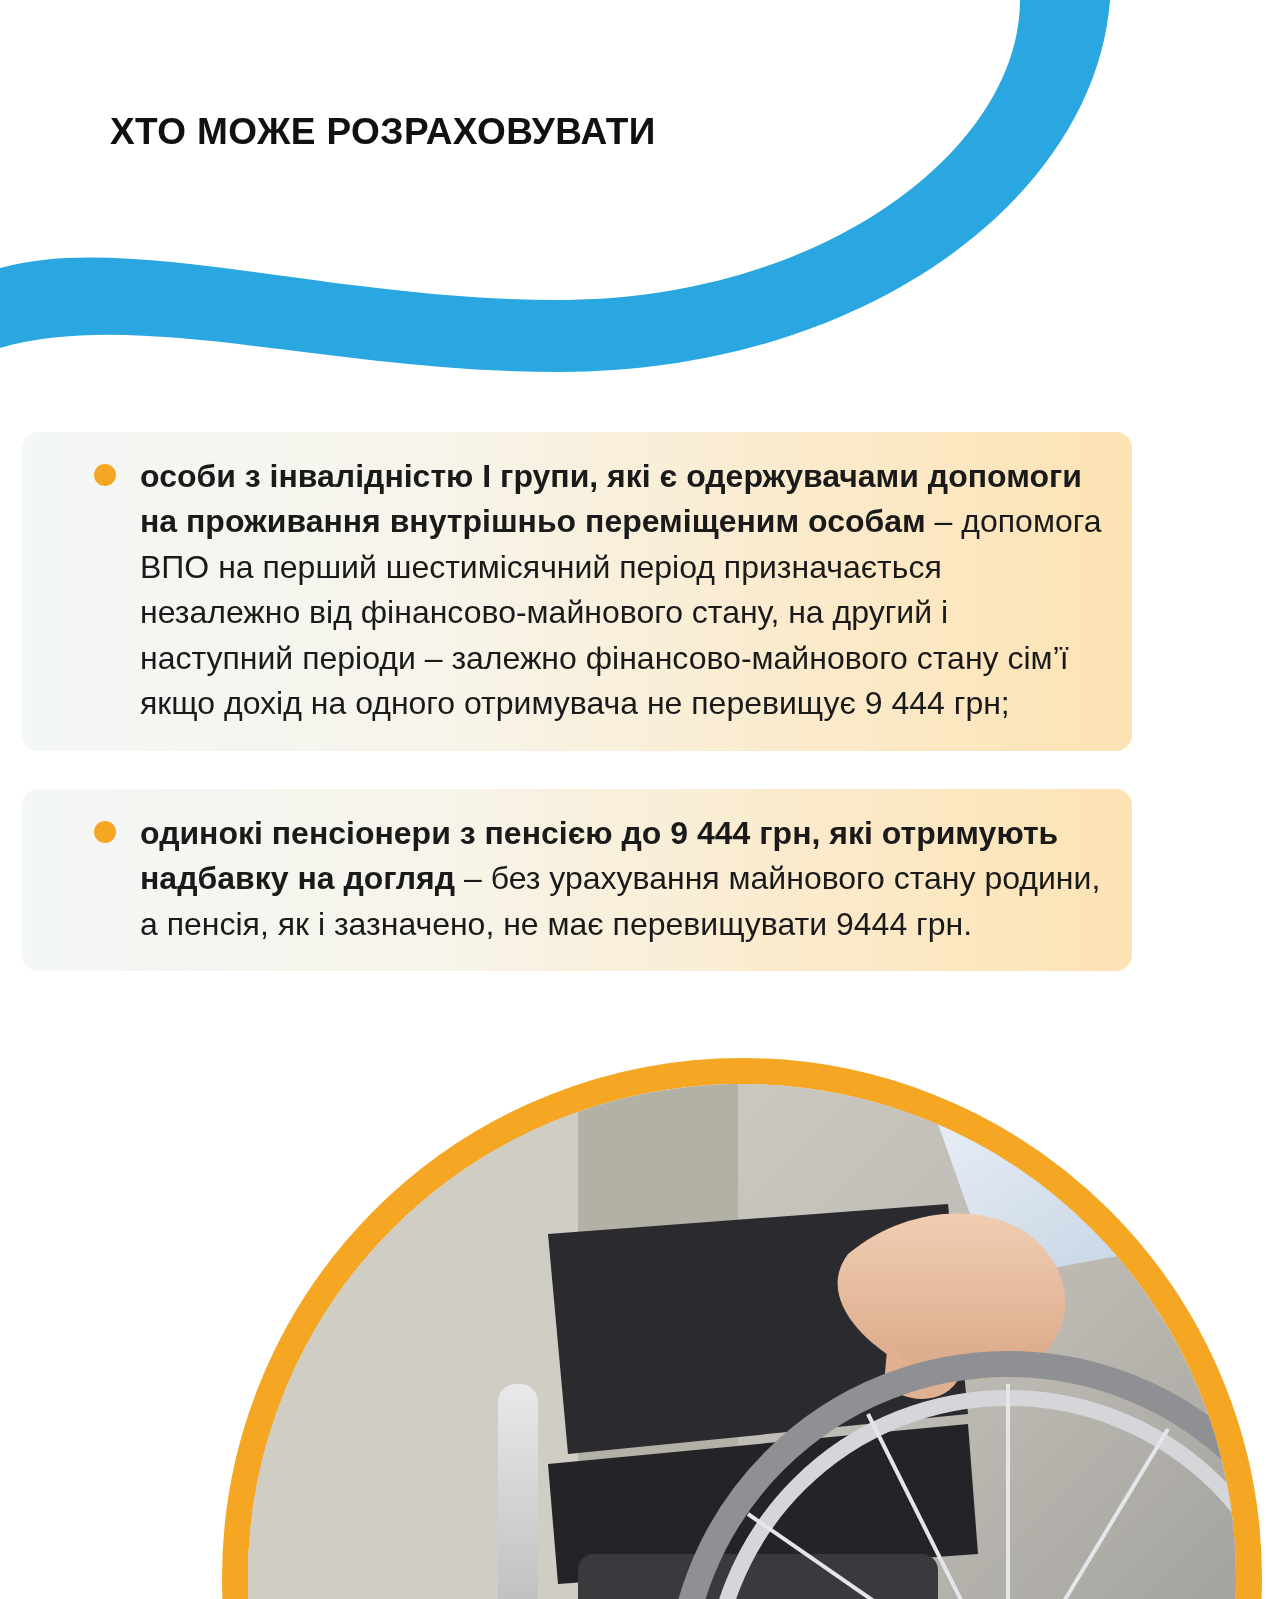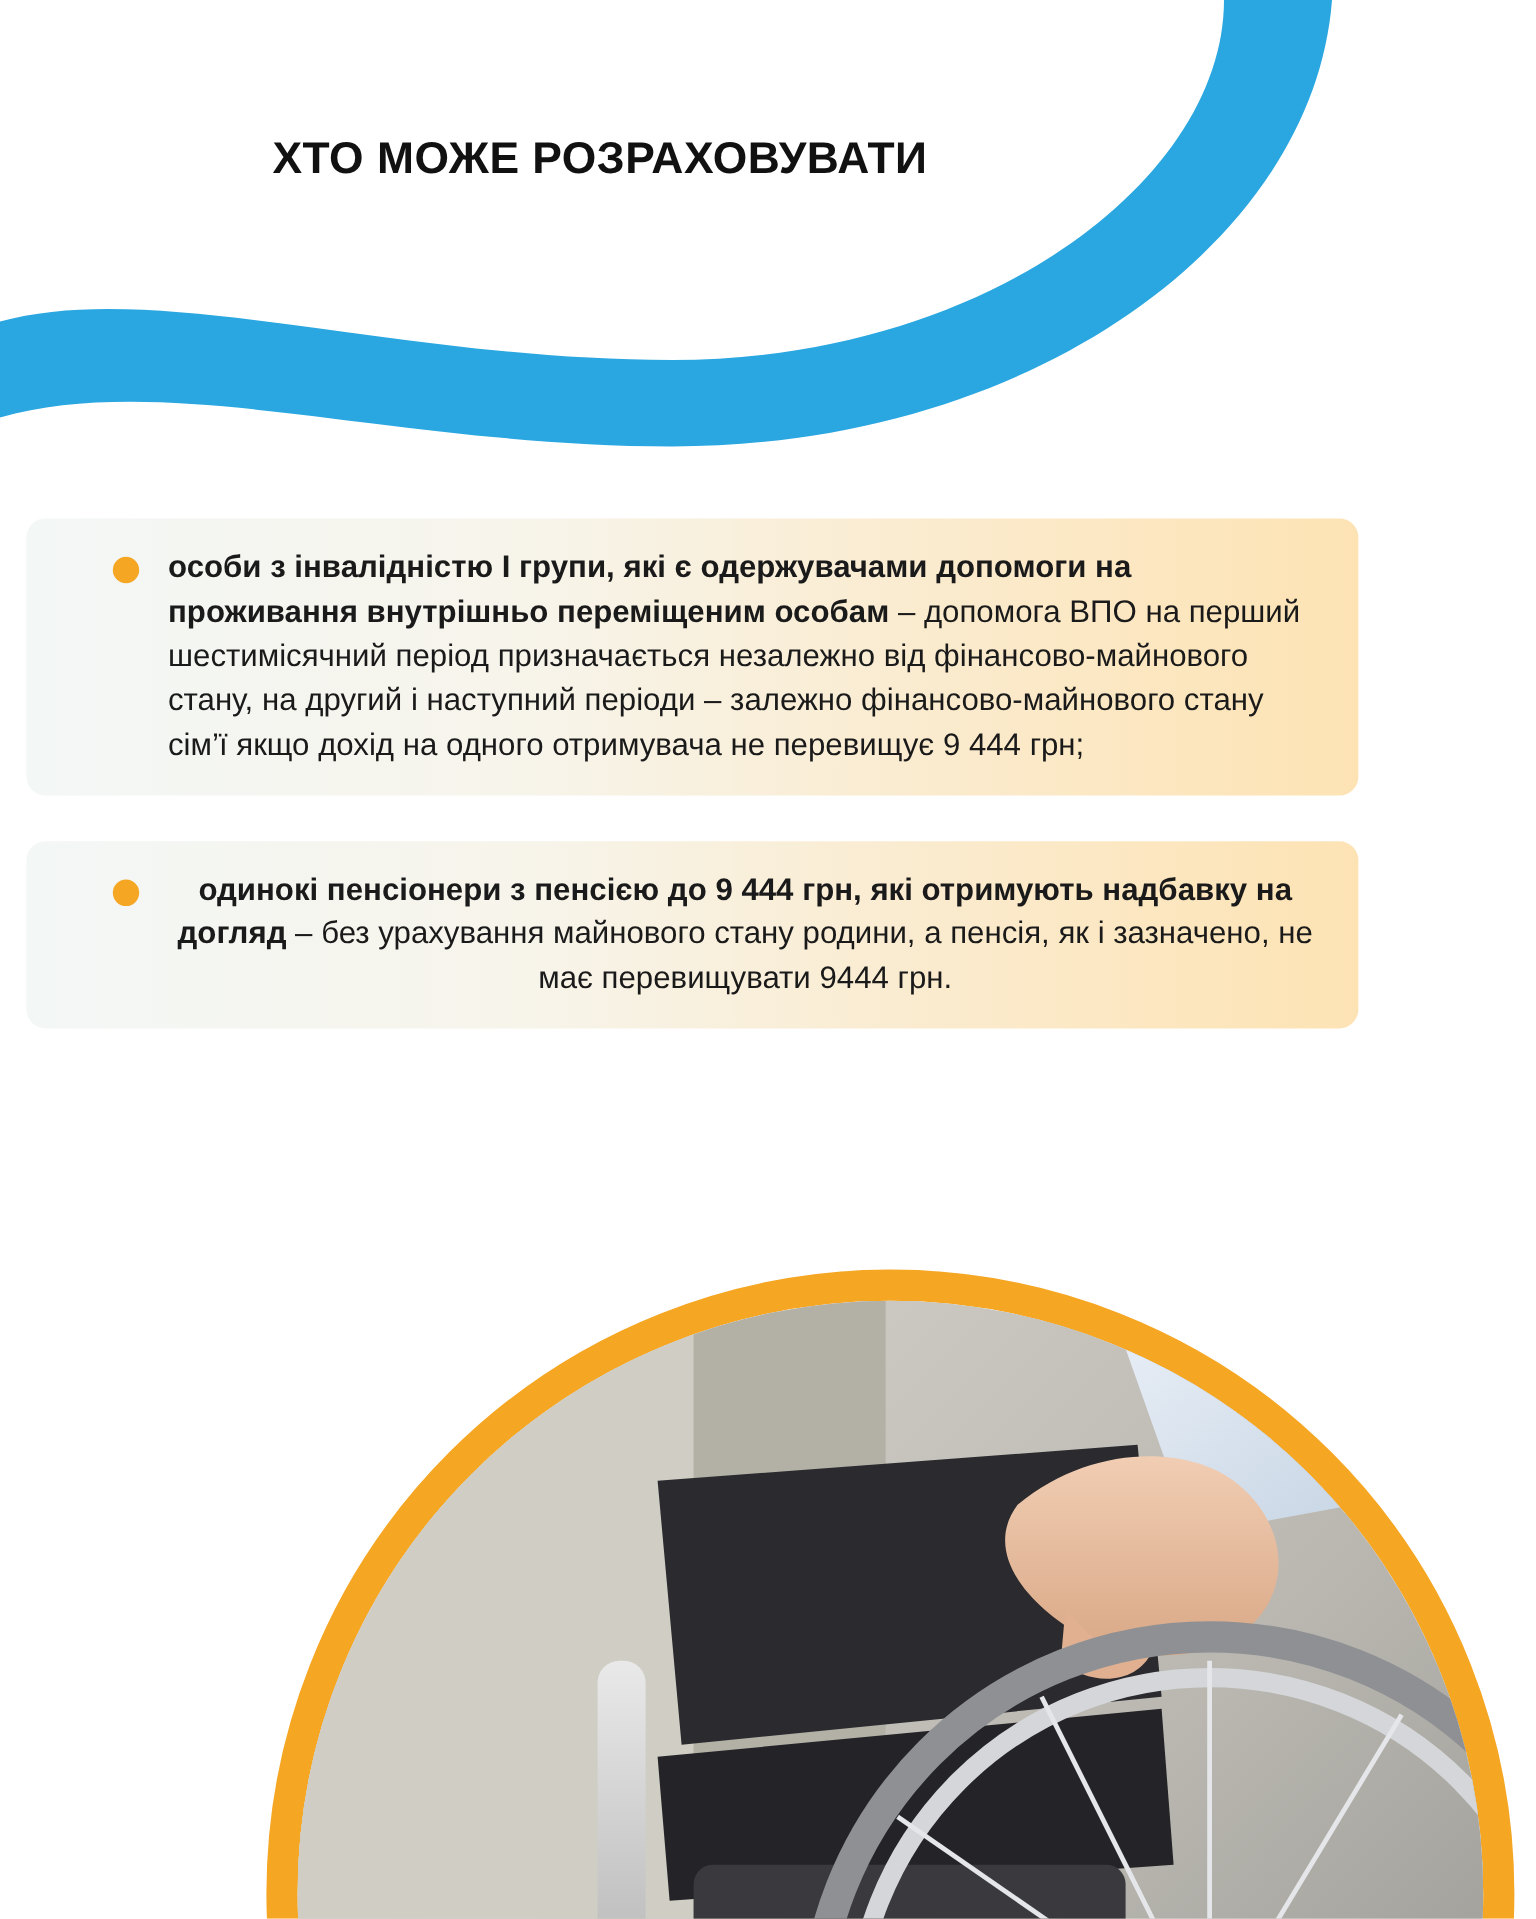--- a/index.html
+++ b/index.html
@@ -27,21 +27,20 @@
     pointer-events: none;
   }
   .top-arc-svg { display: block; }
 
   
   .title-block {
     position: absolute;
     top: 108px;
     left: 110px;
     width: 780px;
-    text-align: center;
   }
   .title-line {
     font-size: 37px;
     font-weight: bold;
     letter-spacing: 0.4px;
     line-height: 1.28;
     color: #111111;
     text-transform: uppercase;
   }
 
@@ -52,34 +51,34 @@
     left: 22px;
     width: 1110px;
   }
   .card {
     position: relative;
     border-radius: 16px;
     background: linear-gradient(90deg, #f3f7f6 0%, #f7f4ea 38%, #fbe9c8 75%, #fde3b4 100%);
     padding: 22px 30px 24px 118px;
     box-sizing: border-box;
   }
-  .card + .card { margin-top: 38px; text-align: center; }
+  .card + .card { margin-top: 38px; }
 
   .bullet-dot {
     position: absolute;
     left: 72px;
     top: 32px;
     width: 22px;
     height: 22px;
     border-radius: 50%;
     background: #f5a623;
   }
   .card p {
     margin: 0;
-    font-size: 26px;
+    font-size: 32px;
     line-height: 1.42;
     color: #1a1a1a;
   }
   .card b { font-weight: bold; }
 
   
   .photo-area {
     position: absolute;
     left: 0;
     top: 1040px;

